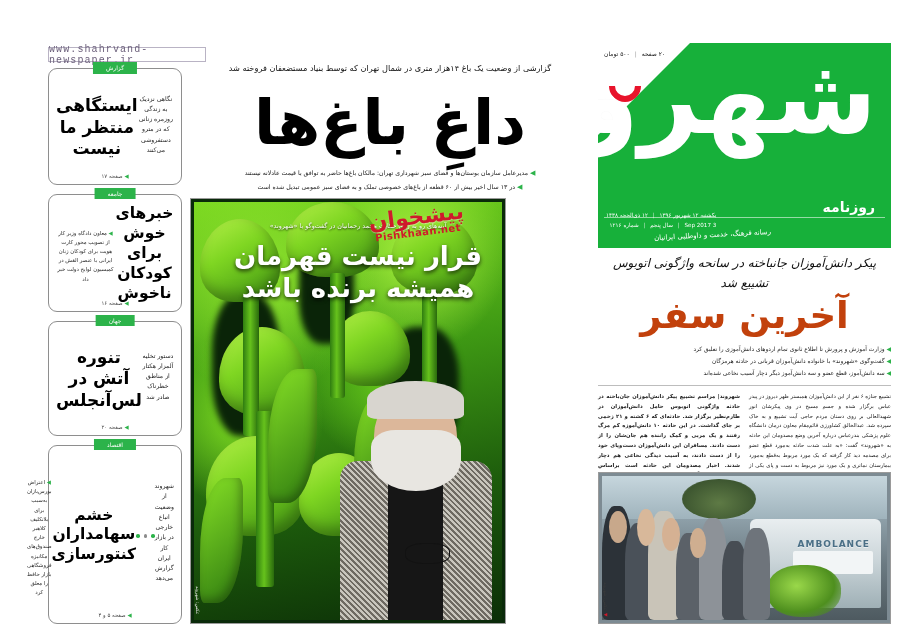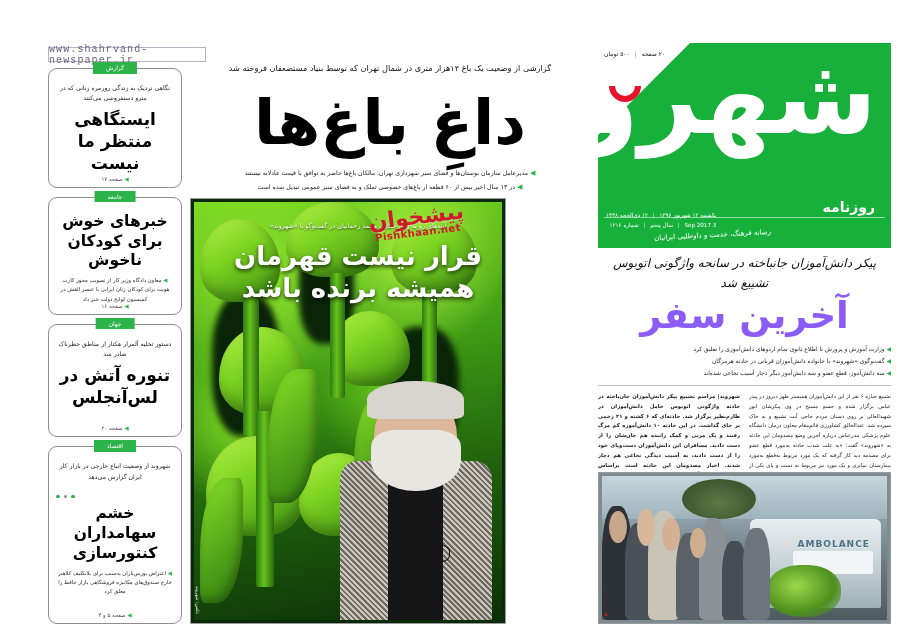--- a/index.html
+++ b/index.html
@@ -40,22 +40,22 @@
     width: 134px; height: 556px;
     display: flex; flex-direction: column;
     gap: 9px;
   }
   .side-box {
     border: 1px solid #8e8e8e;
     border-radius: 9px;
     background: #fff;
     position: relative;
     padding: 14px 7px 12px 7px;
-    display: flex; flex-direction: column;
-    align-items: flex-end;
+    display: flex; flex-direction: row;
+    align-items: center;
   }
   .side-box.b1 { height: 120px; }
   .side-box.b2 { height: 118px; }
   .side-box.b3 { height: 118px; }
   .side-box.b4 { height: 185px; }
 
   .side-tag {
     position: absolute;
     top: -7px; left: 50%;
     transform: translateX(-50%);
@@ -374,21 +374,21 @@
   .r-kicker {
     font-size: 12px;
     color: #111;
     text-align: center;
     line-height: 1.7;
     font-style: italic;
   }
   .r-head {
     font-size: 37px;
     font-weight: bold;
-    color: #8b5cf6;
+    color: #c2410c;
     text-align: center;
     line-height: 1.1;
     margin-top: 2px;
   }
   .r-bullets {
     margin-top: 8px;
     text-align: right;
     font-size: 5.9px;
     line-height: 1.95;
     color: #1a1a1a;

